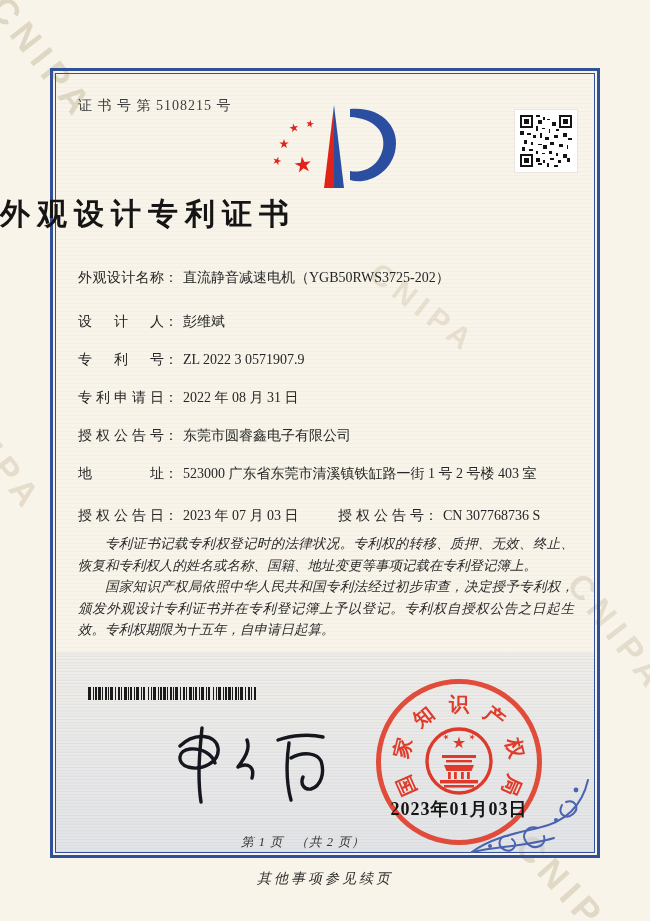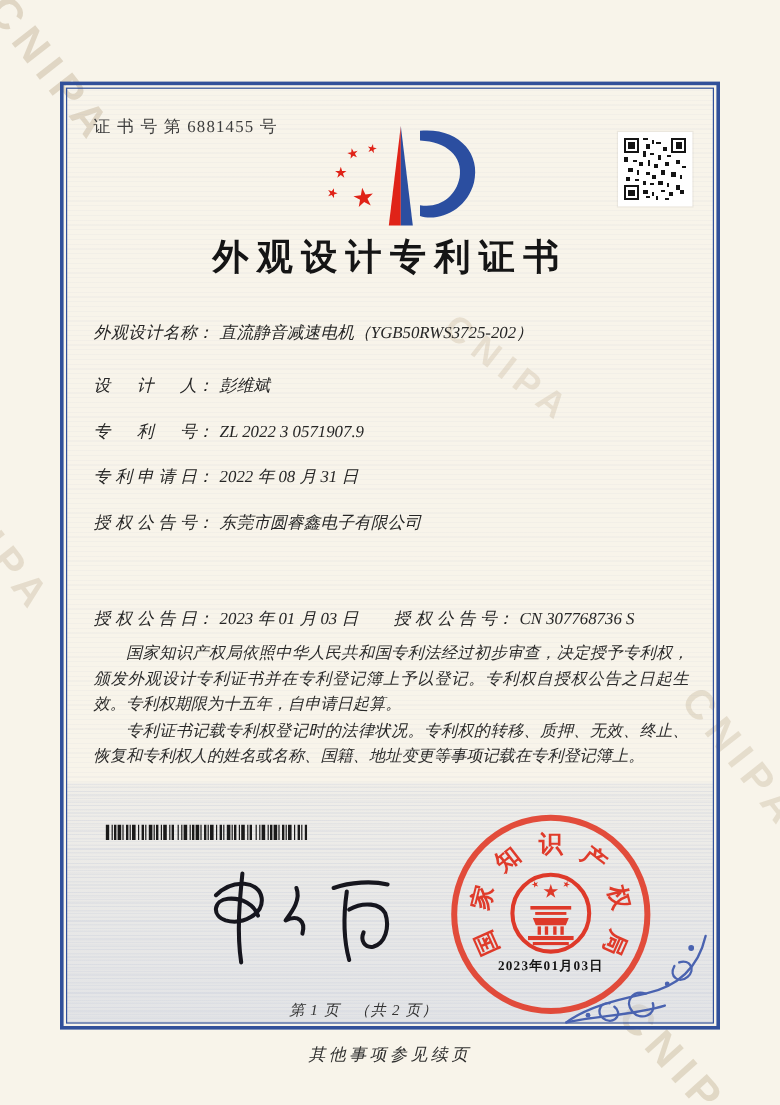--- a/index.html
+++ b/index.html
@@ -21,47 +21,47 @@
       repeating-linear-gradient(0deg, rgba(130,148,190,0.11) 0 1px, transparent 1px 3px);}
   
   .frame{position:absolute;left:50px;top:68px;width:544px;height:784px;border:3px solid #31509a;z-index:2;}
   .frame-inner{position:absolute;left:2px;top:2px;right:2px;bottom:2px;border:1px solid #31509a;}
   
   .cert-no{position:absolute;left:78px;top:97px;font-size:14px;letter-spacing:1px;color:#3d3d3d;z-index:3;}
   .logo{position:absolute;left:256px;top:100px;width:150px;height:92px;z-index:3;}
   .qr{position:absolute;left:515px;top:110px;width:62px;height:62px;background:#fff;z-index:3;
       display:flex;align-items:center;justify-content:center;box-shadow:0 0 0 1px rgba(0,0,0,0.05);}
   .qr svg{width:52px;height:52px;}
-  .title{position:absolute;left:0;top:194px;width:100%;text-align:center;font-size:30px;font-weight:bold;
+  .title{position:absolute;left:0;top:194px;width:100%;text-align:left;font-size:30px;font-weight:bold;
       letter-spacing:7px;color:#151515;z-index:3;}
   
-  .field{position:absolute;left:78px;font-size:14px;color:#262626;white-space:nowrap;z-index:3;font-style:italic;}
+  .field{position:absolute;left:78px;font-size:14px;color:#262626;white-space:nowrap;z-index:3;}
   .field .lbl{display:inline-block;width:86px;text-align:justify;text-align-last:justify;}
   .field .col{margin-right:5px;}
   .f1{top:269px}.f2{top:313px}.f3{top:351px}.f4{top:389px}.f5{top:427px}.f6{top:465px}.f7{top:507px}
-  .g2{margin-left:26px;}
+  .g2{margin-left:36px;}
   
   .paras{position:absolute;left:78px;top:533px;width:496px;font-size:13.5px;line-height:21.5px;
       text-align:justify;color:#2b2b2b;font-style:italic;z-index:3;}
   .paras p{margin:0;text-indent:2em;}
   
   .barcode{position:absolute;left:88px;top:687px;width:168px;height:13px;z-index:3;}
   
   .signatory{position:absolute;left:88px;top:741px;z-index:4;
       font-family:"Liberation Sans","DejaVu Sans",sans-serif;font-size:14px;font-weight:600;
       color:#1e1e1e;line-height:30px;letter-spacing:2px;}
   .signature{position:absolute;left:150px;top:716px;width:210px;height:98px;z-index:4;}
   
   .seal{position:absolute;left:376px;top:679px;width:166px;height:166px;border-radius:50%;
       border:5px solid rgba(224,48,28,0.85);box-sizing:border-box;z-index:4;}
   .seal-ring{position:absolute;left:0;top:0;right:0;bottom:0;}
   .seal-ring span{position:absolute;left:50%;top:50%;width:24px;height:24px;margin:-12px 0 0 -12px;
       text-align:center;line-height:24px;font-size:20px;font-weight:bold;color:rgba(222,43,26,0.92);}
   .emblem{position:absolute;left:50%;top:50%;transform:translate(-50%,-50%);width:72px;height:82px;opacity:0.92;}
-  .seal-date{position:absolute;left:366px;top:797px;width:186px;text-align:center;font-size:11px;
+  .seal-date{position:absolute;left:366px;top:797px;width:186px;text-align:center;font-size:18px;
       font-weight:bold;letter-spacing:1px;color:#141414;z-index:6;}
   
   .flourish{position:absolute;left:466px;top:776px;width:126px;height:80px;z-index:5;}
   .page-info{position:absolute;left:50px;top:834px;width:506px;text-align:center;font-size:12.5px;
       letter-spacing:1px;color:#333;font-style:italic;z-index:3;}
   .page-info .sep{display:inline-block;width:12px;}
   .footer-note{position:absolute;left:0;top:870px;width:100%;text-align:center;font-size:14px;
       letter-spacing:3px;color:#2f2f2f;font-style:italic;z-index:3;}
 </style>
 </head>
@@ -75,21 +75,21 @@
   <div class="wm wm4">CNIPA</div>
   <div class="wm wm5">CNIPA</div>
 
   <div class="paper-tint"></div>
   <div class="band-bottom"></div>
 
   <div class="frame">
     <div class="frame-inner"></div>
   </div>
 
-  <div class="cert-no">证 书 号 第 6881455 号</div>
+  <div class="cert-no">证 书 号 第 5108215 号</div>
 
   <svg class="logo" viewBox="0 0 150 92">
     <g fill="#e02318">
       <path transform="translate(38,28) scale(4.6) rotate(-12)" d="M0,-1 0.2245,-0.309 0.951,-0.309 0.3633,0.118 0.5878,0.809 0,0.382 -0.5878,0.809 -0.3633,0.118 -0.951,-0.309 -0.2245,-0.309 Z"></path>
       <path transform="translate(54,24) scale(4.0) rotate(12)" d="M0,-1 0.2245,-0.309 0.951,-0.309 0.3633,0.118 0.5878,0.809 0,0.382 -0.5878,0.809 -0.3633,0.118 -0.951,-0.309 -0.2245,-0.309 Z"></path>
       <path transform="translate(28,44) scale(5.0)" d="M0,-1 0.2245,-0.309 0.951,-0.309 0.3633,0.118 0.5878,0.809 0,0.382 -0.5878,0.809 -0.3633,0.118 -0.951,-0.309 -0.2245,-0.309 Z"></path>
       <path transform="translate(21,61) scale(4.4) rotate(18)" d="M0,-1 0.2245,-0.309 0.951,-0.309 0.3633,0.118 0.5878,0.809 0,0.382 -0.5878,0.809 -0.3633,0.118 -0.951,-0.309 -0.2245,-0.309 Z"></path>
       <path transform="translate(47,65) scale(8.6) rotate(-8)" d="M0,-1 0.2245,-0.309 0.951,-0.309 0.3633,0.118 0.5878,0.809 0,0.382 -0.5878,0.809 -0.3633,0.118 -0.951,-0.309 -0.2245,-0.309 Z"></path>
       <polygon points="78,5 68,88 78,88"></polygon>
     </g>
@@ -119,32 +119,35 @@
   </div>
   <div class="field f3">
     <span class="lbl">专利号</span><span class="col">：</span><span>ZL 2022 3 0571907.9</span>
   </div>
   <div class="field f4">
     <span class="lbl">专利申请日</span><span class="col">：</span><span>2022 年 08 月 31 日</span>
   </div>
   <div class="field f5">
     <span class="lbl">授权公告号</span><span class="col">：</span><span>东莞市圆睿鑫电子有限公司</span>
   </div>
+  <div class="field f6">
+    <span class="lbl">地址</span><span class="col">：</span><span>523000 广东省东莞市清溪镇铁缸路一街 1 号 2 号楼 403 室</span>
+  </div>
   <div class="field f7">
     <span>
-      <span class="lbl">授权公告日</span><span class="col">：</span><span>2023 年 01 月 03 日</span>
+      <span class="lbl">授权公告日</span><span class="col">：</span><span>2023 年 07 月 03 日</span>
     </span>
     <span class="g2">
       <span class="lbl">授权公告号</span><span class="col">：</span><span>CN 307768736 S</span>
     </span>
   </div>
 
   <div class="paras">
+    <p>专利证书记载专利权登记时的法律状况。专利权的转移、质押、无效、终止、恢复和专利权人的姓名或名称、国籍、地址变更等事项记载在专利登记簿上。</p>
     <p>国家知识产权局依照中华人民共和国专利法经过初步审查，决定授予专利权，颁发外观设计专利证书并在专利登记簿上予以登记。专利权自授权公告之日起生效。专利权期限为十五年，自申请日起算。</p>
-    <p>专利证书记载专利权登记时的法律状况。专利权的转移、质押、无效、终止、恢复和专利权人的姓名或名称、国籍、地址变更等事项记载在专利登记簿上。</p>
   </div>
 
   <svg class="barcode" viewBox="0 0 168 13" preserveAspectRatio="none">
     <line x1="0" y1="6.5" x2="168" y2="6.5" stroke="#1a1a1a" stroke-width="13" stroke-dasharray="3 2 1 1 2 1 3 1 1 2 2 1 1 1 3 2 1 2 2 1 1 2 3 1 1 1 2 2 1 1 3 2 1 1 2 3 1 2 1 1"></line>
   </svg>
 
 
   <svg class="signature" viewBox="0 0 210 98">
     <g fill="none" stroke="#16161e" stroke-width="3.4" stroke-linecap="round" stroke-linejoin="round">
       <path d="M52,12 C50,32 47,60 51,86"></path>

